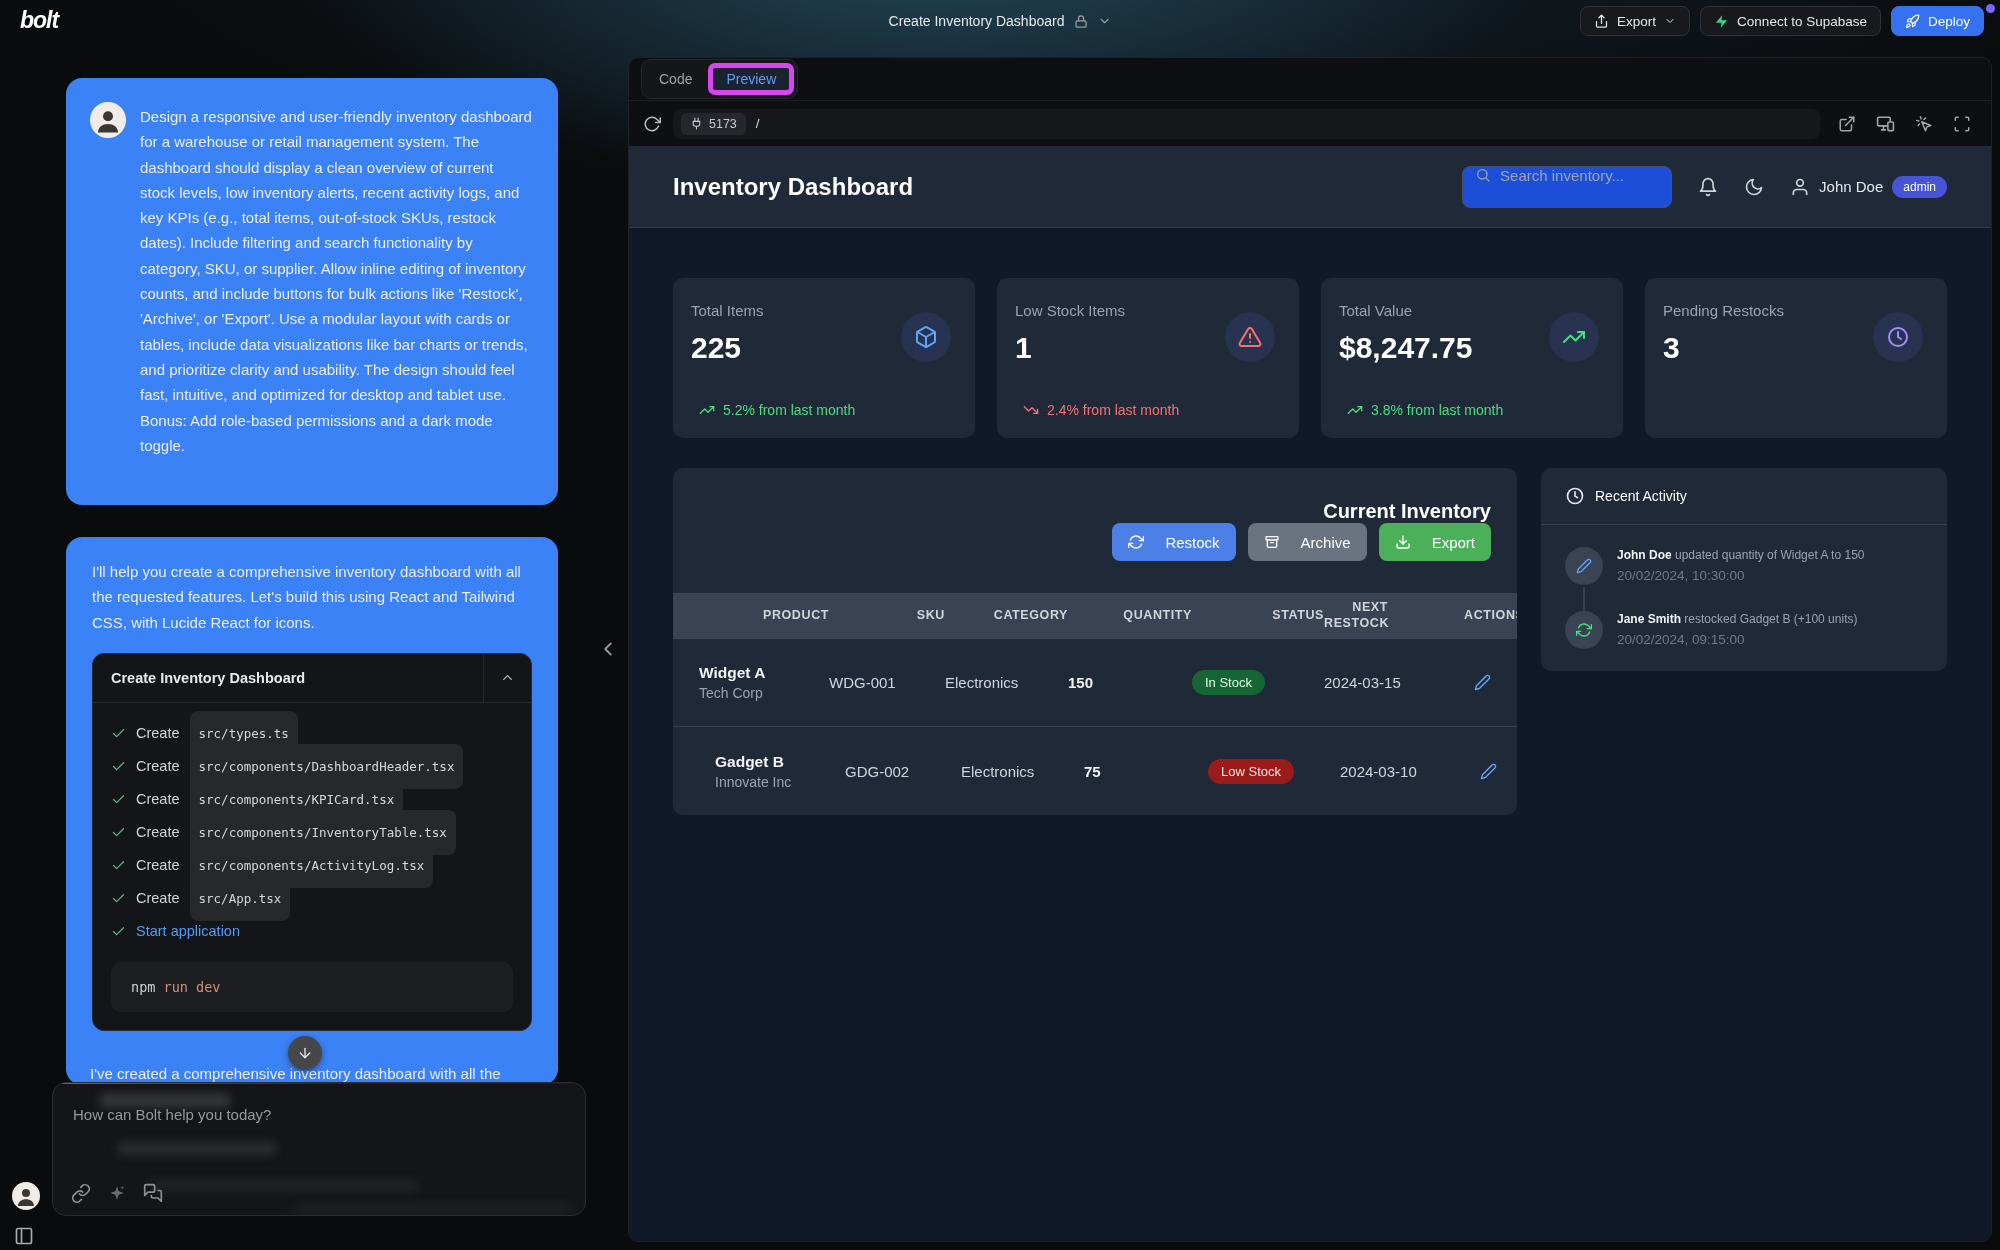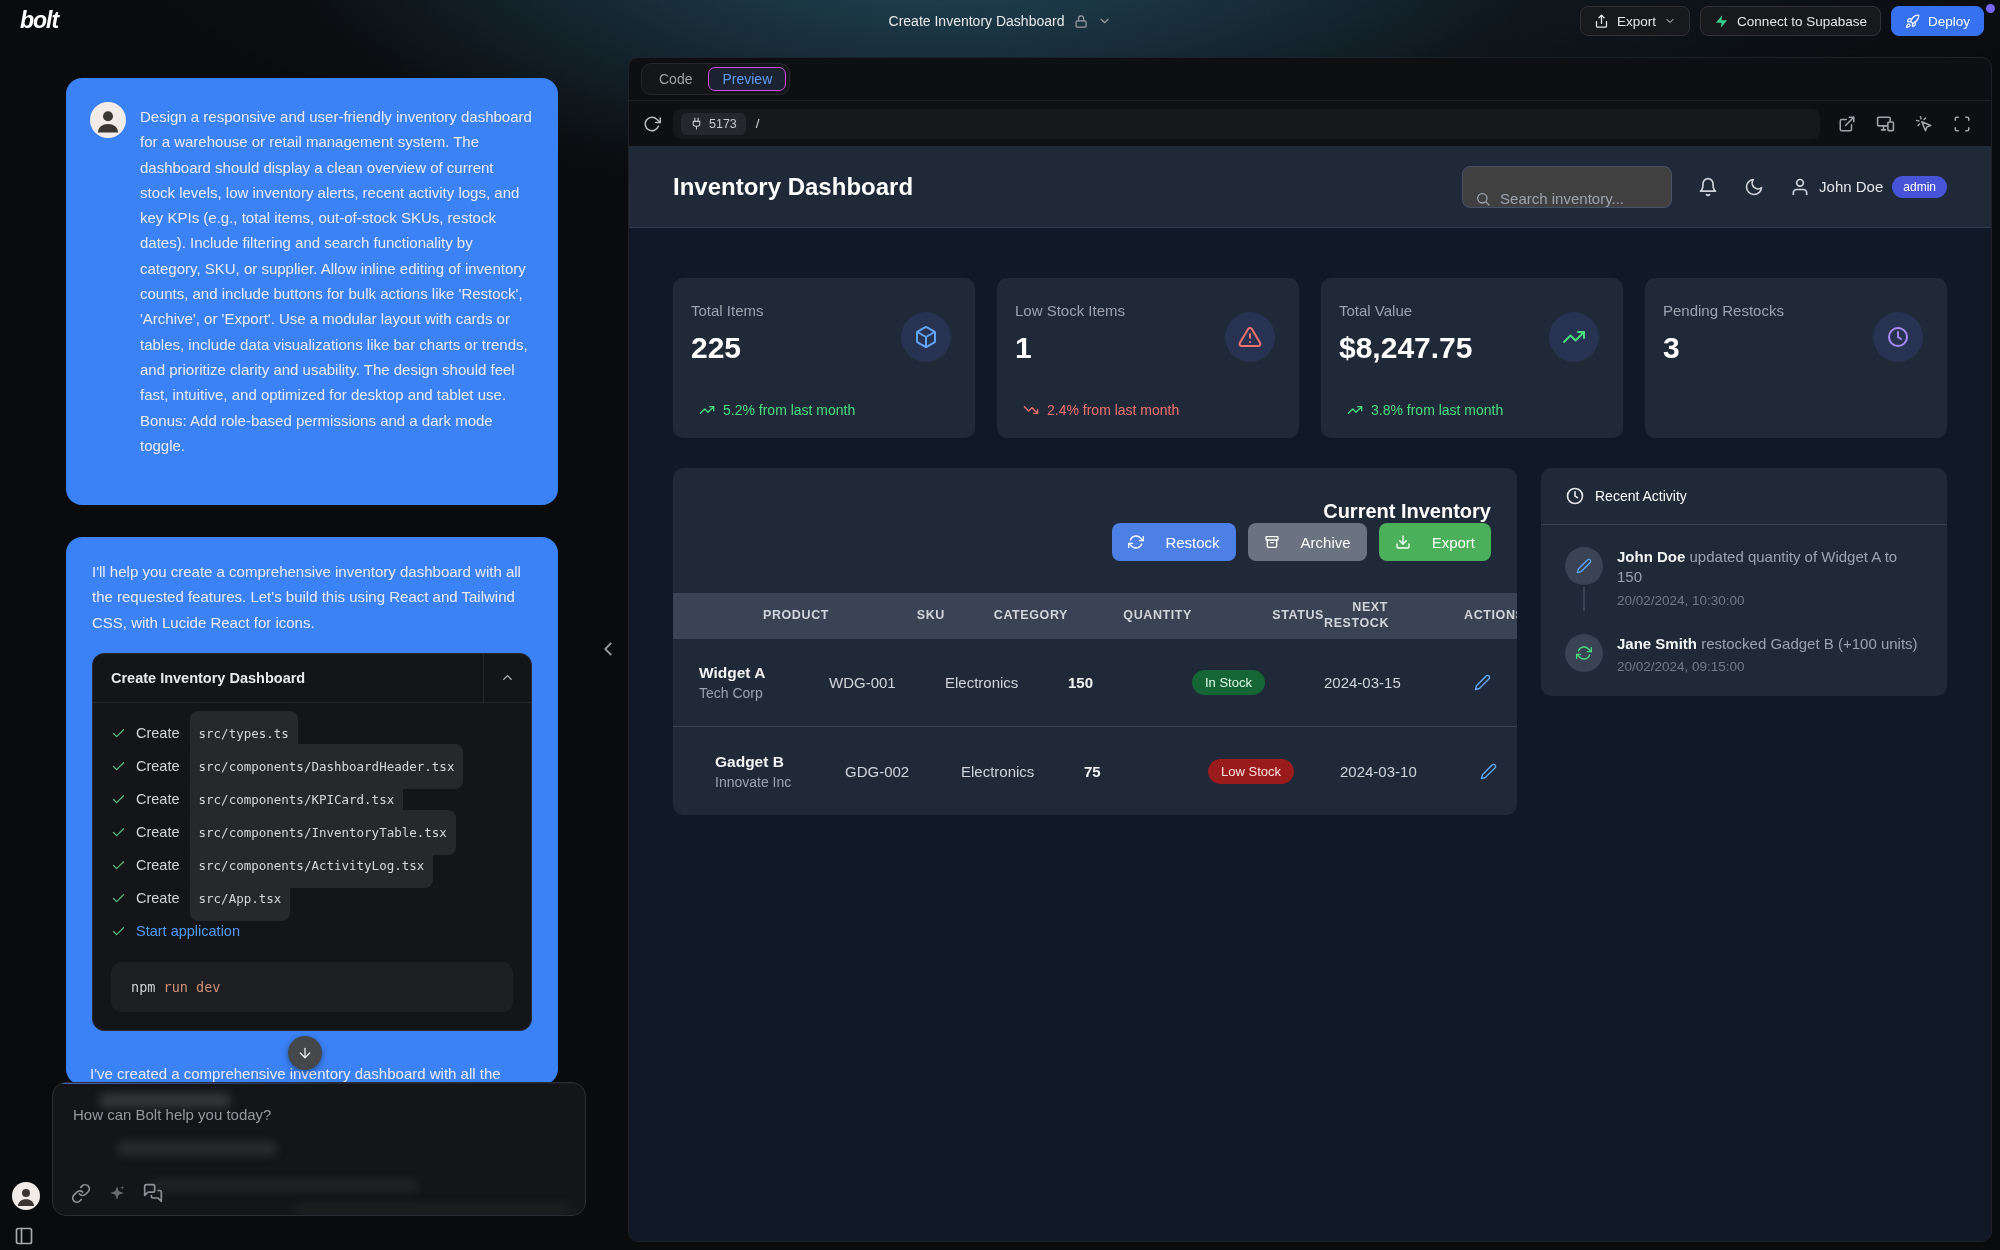--- a/index.html
+++ b/index.html
@@ -74,35 +74,35 @@
   .panel-toggle { position:absolute; left:14px; top:1184px; color:#a7a9ae; cursor:pointer; }
   .collapse-chevron { position:absolute; left:597px; top:638px; color:#94969b; cursor:pointer; z-index:2; }
 
   
   .preview-pane { position:absolute; left:628px; top:57px; width:1364px; height:1185px;
     background:#0e0f12; border:1px solid #202127; border-radius:10px; overflow:hidden; z-index:2;
     display:flex; flex-direction:column; }
   .tabs-row { height:42px; display:flex; align-items:center; padding:0 12px; flex:none; }
   .seg { display:flex; align-items:center; background:#151619; border:1px solid #26282d; border-radius:10px; padding:3px; gap:2px; }
   .seg .tab { padding:4px 14px; font-size:14px; color:#a0a2a7; border-radius:7px; cursor:pointer; }
-  .seg .tab.active { background:#1c2330; border:1px solid #d946ef; color:#5f9df6; padding:3px 13px; }
+  .seg .tab.active { background:#1c2330; border:5px solid #d946ef; color:#5f9df6; padding:3px 13px; }
   .url-row { height:46px; border-top:1px solid #1d1e22; display:flex; align-items:center; padding:0 14px; gap:12px; flex:none; }
   .reload { color:#b9babe; cursor:pointer; }
   .url-field { flex:1; height:30px; background:#17181c; border-radius:8px; display:flex; align-items:center; padding:0 8px; gap:10px; }
   .port-pill { height:22px; background:#26272c; border-radius:6px; display:flex; align-items:center; gap:6px; padding:0 9px; font-size:12.5px; color:#c9cacd; }
   .url-path { font-size:13.5px; color:#d8d9dc; }
   .url-icons { display:flex; align-items:center; gap:20px; color:#a2a4a9; padding:0 6px; }
   .url-icons > * { cursor:pointer; }
 
   
   .viewport { flex:1; background:#111827; position:relative; overflow:hidden; }
   .app-header { height:82px; background:#1f2937; border-bottom:1px solid #303c4f; display:flex; align-items:center; justify-content:space-between; padding:0 44px; }
   .app-title { font-size:24px; font-weight:700; color:#fff; }
   .header-right { display:flex; align-items:center; gap:26px; }
-  .search-box { width:210px; height:42px; background:#404040; border:1px solid #46516a; border-radius:8px; display:flex; align-items:flex-end; gap:9px; padding:0 12px; color:#9ca3af; }
+  .search-box { width:210px; height:42px; background:#1d4ed8; border:1px solid #46516a; border-radius:8px; display:flex; align-items:flex-start; gap:9px; padding:0 12px; color:#9ca3af; }
   .search-box input { flex:1; min-width:0; background:transparent; border:none; outline:none; font-family:"Liberation Sans", sans-serif; font-size:15px; color:#e5e7eb; }
   .search-box input::placeholder { color:#9ca3af; }
   .hicon { color:#d1d5db; cursor:pointer; }
   .user-group { display:flex; align-items:center; gap:9px; cursor:pointer; }
   .user-name { font-size:15px; color:#e5e7eb; }
   .role-badge { background:#4754d8; color:#fff; font-size:12px; padding:4px 11px; border-radius:999px; }
 
   .app-content { padding:50px 44px 0; }
   .kpi-grid { display:grid; grid-template-columns:repeat(4,1fr); gap:22px; }
   .kpi-card { height:160px; background:#1f2937; border-radius:10px; padding:24px 18px; position:relative; }
@@ -137,21 +137,21 @@
   .badge-red { background:#991b1b; color:#fee2e2; }
   .edit-ic { color:#60a5fa; cursor:pointer; }
 
   .act-card { background:#1f2937; border-radius:10px; }
   .act-head { padding:18px 24px; display:flex; align-items:center; gap:10px; border-bottom:1px solid #374151; color:#e5e7eb; }
   .act-title { font-size:14px; font-weight:400; color:#fff; }
   .act-body { padding:22px 24px; position:relative; }
   .act-item { display:flex; gap:14px; }
   .act-item + .act-item { margin-top:26px; }
   .act-ic { width:38px; height:38px; border-radius:50%; background:#394354; display:flex; align-items:center; justify-content:center; flex:none; }
-  .act-line1 { font-size:15px; color:#9ca3af; line-height:1.35; }
+  .act-line1 { font-size:12px; color:#9ca3af; line-height:1.35; }
   .act-line1 b { color:#f3f4f6; font-weight:700; }
   .act-time { font-size:13.5px; color:#717a89; margin-top:5px; }
   .act-connector { position:absolute; left:42px; top:62px; width:2px; height:24px; background:#394354; }
 </style>
 </head>
 <body>
 
 <div class="topbar">
   <div class="logo">bolt</div>
   <div class="title-group">

